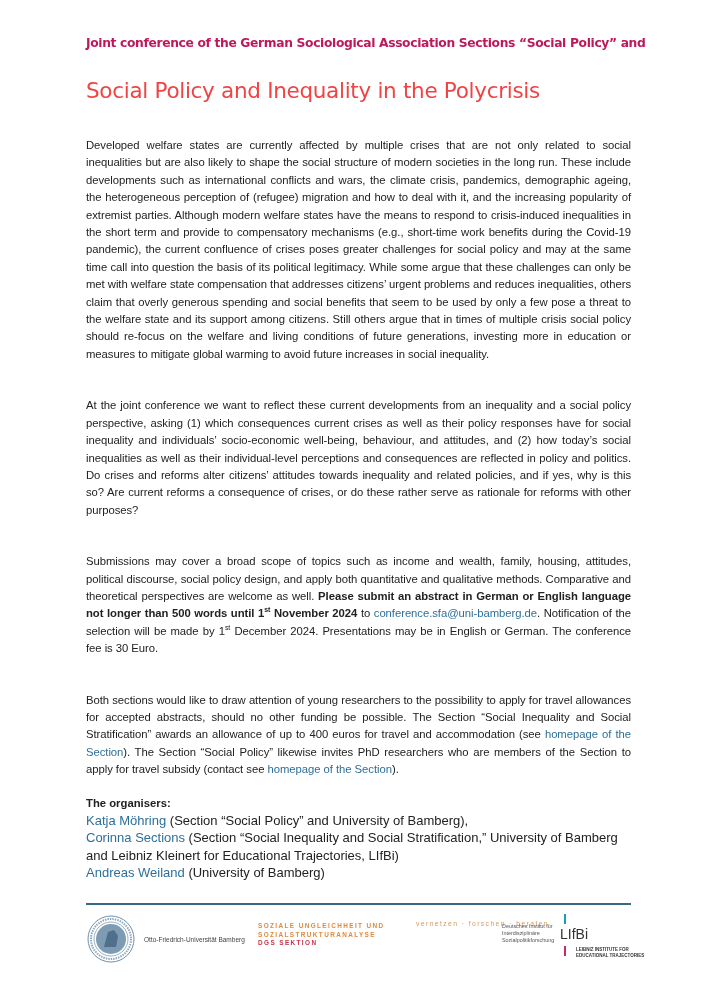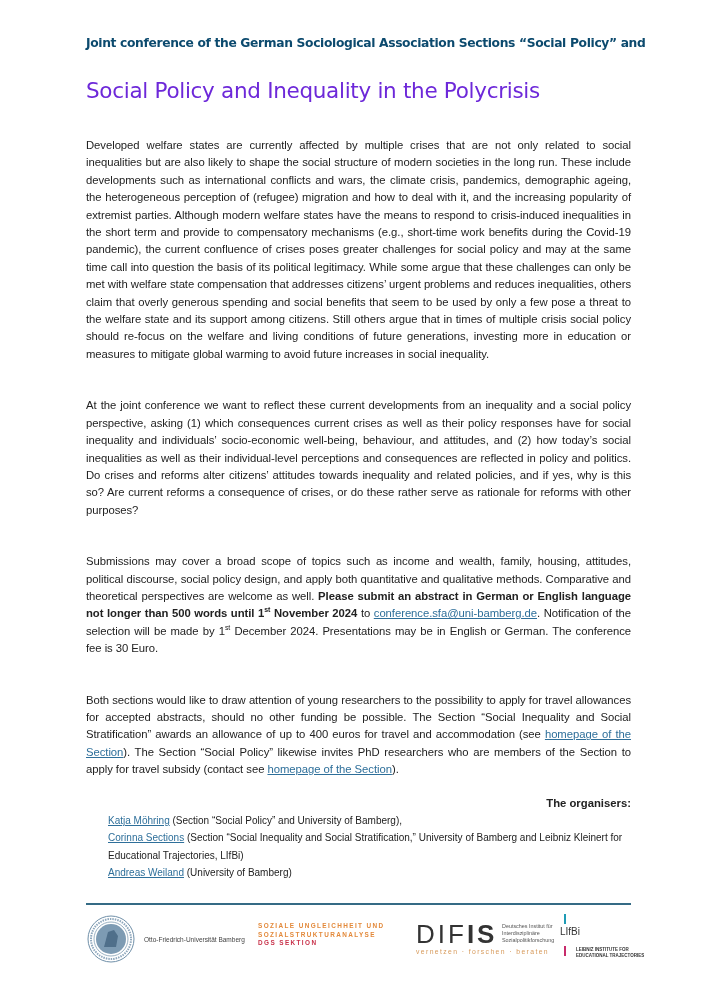--- a/index.html
+++ b/index.html
@@ -1,46 +1,46 @@
 <!DOCTYPE html>
 <html><head>
 <meta charset="utf-8">
 <style>
   html, body { margin: 0; padding: 0; background: #ffffff; }
   body { width: 717px; height: 1000px; position: relative; overflow: hidden;
          font-family: "Liberation Sans", "DejaVu Sans", sans-serif; color: #222; }
   .page { position: absolute; left: 86px; top: 34px; width: 545px; }
   .header-line { font-family: "DejaVu Sans", sans-serif; font-weight: bold; font-size: 12.3px;
-                 line-height: 18px; color: #0c4a6e; letter-spacing: -0.35px; white-space: nowrap; }
-  .title { font-family: "DejaVu Sans", sans-serif; font-size: 21.5px; color: #6d28d9;
+                 line-height: 18px; color: #be185d; letter-spacing: -0.35px; white-space: nowrap; }
+  .title { font-family: "DejaVu Sans", sans-serif; font-size: 21.5px; color: #ef4444;
            margin-top: 26px; letter-spacing: -0.3px; white-space: nowrap; }
   .para { font-size: 11.3px; line-height: 17.4px; text-align: justify; margin-top: 34px;
           color: #222; letter-spacing: -0.05px; }
   .para.first { }
   .para b { font-weight: bold; }
-  .link { color: #2e6f9a; text-decoration: underline; }
+  .link { color: #2e6f9a; }
   sup { font-size: 7px; line-height: 0; vertical-align: super; }
-  .org-head { font-size: 11.3px; font-weight: bold; margin-top: 16px; line-height: 17.4px; text-align: right; }
-  .org-line { font-size: 10px; line-height: 17.4px; margin-left: 22px; }
+  .org-head { font-size: 11.3px; font-weight: bold; margin-top: 16px; line-height: 17.4px; }
+  .org-line { font-size: 13px; line-height: 17.4px; }
   .footer-line { position: absolute; left: 86px; top: 903px; width: 545px; height: 2px; background: #356b85; }
   .footer { position: absolute; left: 86px; top: 912px; width: 560px; height: 60px; }
   .seal { position: absolute; left: 0; top: 2px; width: 50px; height: 50px; }
   .uni-name { position: absolute; left: 58px; top: 24px; font-size: 6.5px; color: #444; white-space: nowrap; }
   .dgs { position: absolute; left: 172px; top: 10px; font-size: 6.4px; font-weight: bold; letter-spacing: 1.4px; line-height: 8.5px; white-space: nowrap; }
   .dgs .o { color: #e3893a; }
   .dgs .r { color: #c8314a; }
   .difis { position: absolute; left: 330px; top: 8px; }
   .difis-big { font-size: 26px; letter-spacing: 3px; color: #333; font-weight: normal; line-height: 28px; }
   .difis-big b { font-weight: bold; }
   .difis-sub { position: absolute; left: 86px; top: 3px; font-size: 5.4px; line-height: 7px; color: #555; white-space: nowrap; }
   .difis-tag { font-size: 6.8px; letter-spacing: 1.4px; color: #d79a5b; white-space: nowrap; margin-top: 0px; }
   .lifbi { position: absolute; left: 472px; top: 2px; }
   .lifbi-bar1 { position: absolute; left: 6px; top: 0; width: 2px; height: 10px; background: #1e9bb5; }
   .lifbi-bar2 { position: absolute; left: 6px; top: 32px; width: 2px; height: 10px; background: #c72b6b; }
-  .lifbi-word { position: absolute; left: 2px; top: 12px; font-size: 10px; color: #333; white-space: nowrap; }
+  .lifbi-word { position: absolute; left: 2px; top: 12px; font-size: 14px; color: #333; white-space: nowrap; }
   .lifbi-sub { position: absolute; left: 18px; top: 33px; font-size: 4.5px; font-weight: bold; color: #333; line-height: 5.5px; white-space: nowrap; }
 </style>
 </head>
 <body>
 
 <div class="page">
   <div class="header-line">Joint conference of the German Sociological Association Sections “Social Policy” and</div>
 
   <div class="title">Social Policy and Inequality in the Polycrisis</div>
 
@@ -70,21 +70,20 @@
   </svg>
   <div class="uni-name">Otto-Friedrich-Universität Bamberg</div>
 
   <div class="dgs">
     <div class="o">SOZIALE UNGLEICHHEIT UND</div>
     <div class="o">SOZIALSTRUKTURANALYSE</div>
     <div class="r">DGS SEKTION</div>
   </div>
 
   <div class="difis">
-    <div class="difis-big"><span>DIF</span><b>IS</b></div>
     <div class="difis-sub">
       <div>Deutsches Institut für</div>
       <div>Interdisziplinäre</div>
       <div>Sozialpolitikforschung</div>
     </div>
     <div class="difis-tag">vernetzen · forschen · beraten</div>
   </div>
 
   <div class="lifbi">
     <div class="lifbi-bar1"></div>

